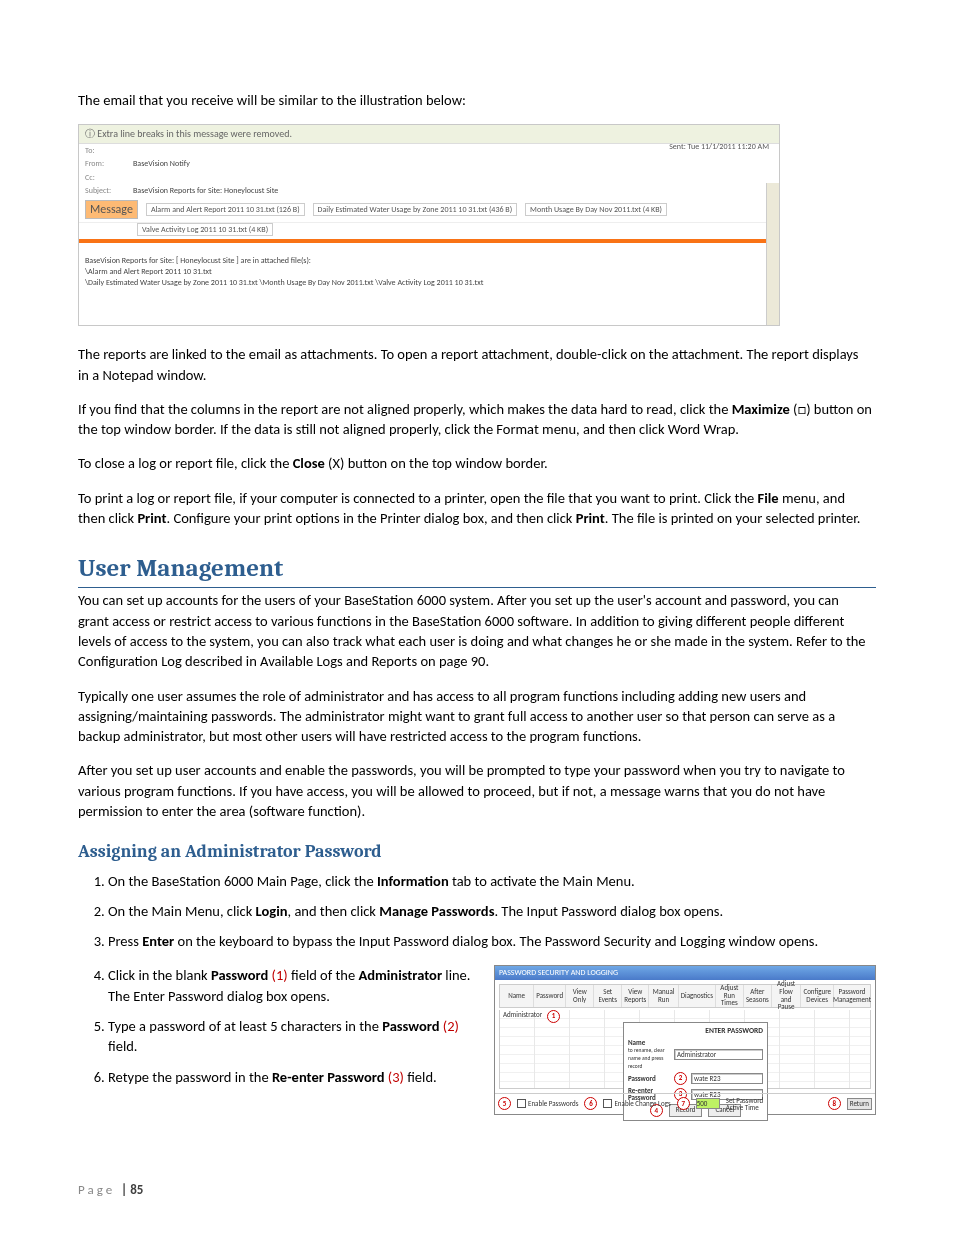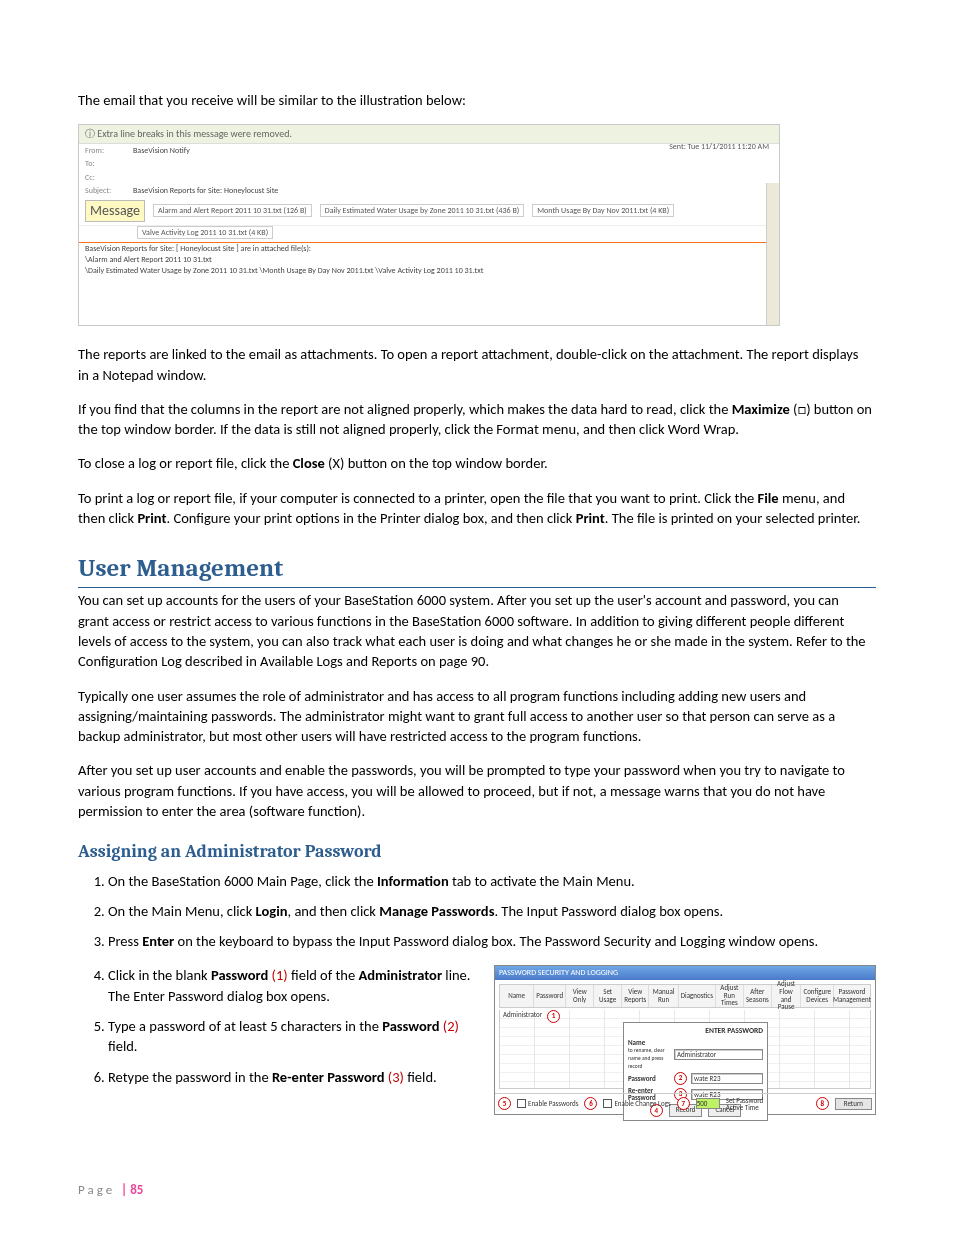--- a/index.html
+++ b/index.html
@@ -44,26 +44,26 @@
   .email-attach {
     padding: 3px 6px;
     display: flex;
     gap: 8px;
     align-items: center;
     flex-wrap: wrap;
     border-bottom: 1px solid #eee;
   }
   .email-attach .msgbtn {
     border: 1px solid #bbb;
-    background: #fef9c3;
+    background: #fdba74;
     padding: 0 4px;
-    font-size: 14px;
+    font-size: 12px;
   }
   .email-attach .afile { border: 1px solid #ccc; padding: 0 4px; font-size: 8px; }
-  .email-body { padding: 0 6px; border-top: 1px solid #f97316; color: #444; }
+  .email-body { padding: 12px 6px; border-top: 4px solid #f97316; color: #444; }
   .email-scroll {
     position: absolute;
     right: 0; top: 58px; bottom: 0; width: 12px;
     background: #ece9d8;
     border-left: 1px solid #ccc;
   }
   .h1 {
     font-family: Cambria, Georgia, serif;
     color: #2e5e8f;
     font-size: 25px;
@@ -147,64 +147,64 @@
     align-items: center;
     gap: 6px;
     padding: 3px 3px;
     font-size: 7px;
     border-top: 1px solid #ccc;
     position: relative;
   }
   .pwd-footer .chk { display: flex; align-items: center; gap: 2px; }
   .pwd-footer .box { width: 7px; height: 7px; border: 1px solid #555; display: inline-block; background: #fff; }
   .pwd-footer .smallinp { border: 1px solid #888; width: 22px; height: 9px; background: #bef264; }
-  .pwd-footer .rbtn { border: 1px solid #888; background: #e5e5e5; padding: 0 8px; line-height: 10px; }
+  .pwd-footer .rbtn { border: 1px solid #888; background: #e5e5e5; padding: 0 2px; line-height: 10px; }
   .numcircle {
     display: inline-flex;
     width: 11px; height: 11px;
     border: 1.5px solid #c00;
     border-radius: 50%;
     color: #c00;
     font-size: 7px;
     font-weight: bold;
     align-items: center;
     justify-content: center;
     background: #fff;
   }
   .footer {
     position: absolute;
     bottom: 36px;
     left: 78px;
     font-size: 13px;
     color: #888;
     letter-spacing: 3px;
   }
-  .footer .num { letter-spacing: 0; font-weight: bold; color: #ec4899; margin-top: 46px; }
+  .footer .num { letter-spacing: 0; font-weight: bold; color: #404040; margin-top: 46px; }
 </style>
 </head>
 <body>
 
 <div class="page">
 
   <p>The email that you receive will be similar to the illustration below:</p>
 
   <div class="email-thumb">
     <div class="email-banner">
       <span>ⓘ </span><span>Extra line breaks in this message were removed.</span>
     </div>
     <div class="email-sent">
       <span>Sent:</span> <span>Tue 11/1/2011 11:20 AM</span>
     </div>
     <div class="email-hdr">
+      <span class="lbl">To:</span>
+        <span class="val"></span>
+    </div>
+    <div class="email-hdr">
       <span class="lbl">From:</span>
         <span class="val">BaseVision Notify</span>
-    </div>
-    <div class="email-hdr">
-      <span class="lbl">To:</span>
-        <span class="val"></span>
     </div>
     <div class="email-hdr">
       <span class="lbl">Cc:</span>
     </div>
     <div class="email-hdr">
       <span class="lbl">Subject:</span>
         <span class="val">BaseVision Reports for Site: Honeylocust Site</span>
     </div>
     <div class="email-attach">
       <span class="msgbtn">Message</span>
@@ -273,21 +273,21 @@
       </ol>
     </div>
 
     <div class="pwd-thumb">
       <div class="pwd-title">PASSWORD SECURITY AND LOGGING</div>
       <div class="pwd-body">
         <div class="pwd-grid">
           <div class="col" style="width:38px">Name</div>
           <div class="col" style="width:34px">Password</div>
           <div class="col" style="width:30px">View Only</div>
-          <div class="col" style="width:30px">Set Usage</div>
+          <div class="col" style="width:30px">Set Events</div>
           <div class="col" style="width:28px">View Reports</div>
           <div class="col" style="width:32px">Manual Run</div>
           <div class="col" style="width:32px">Diagnostics</div>
           <div class="col" style="width:30px">Adjust Run Times</div>
           <div class="col" style="width:26px">After Seasons</div>
           <div class="col" style="width:32px">Adjust Flow and Pause</div>
           <div class="col" style="width:28px">Configure Devices</div>
           <div class="col" style="width:32px;border-right:none">Password Management</div>
         </div>
         <div class="pwd-gridrows"></div>

